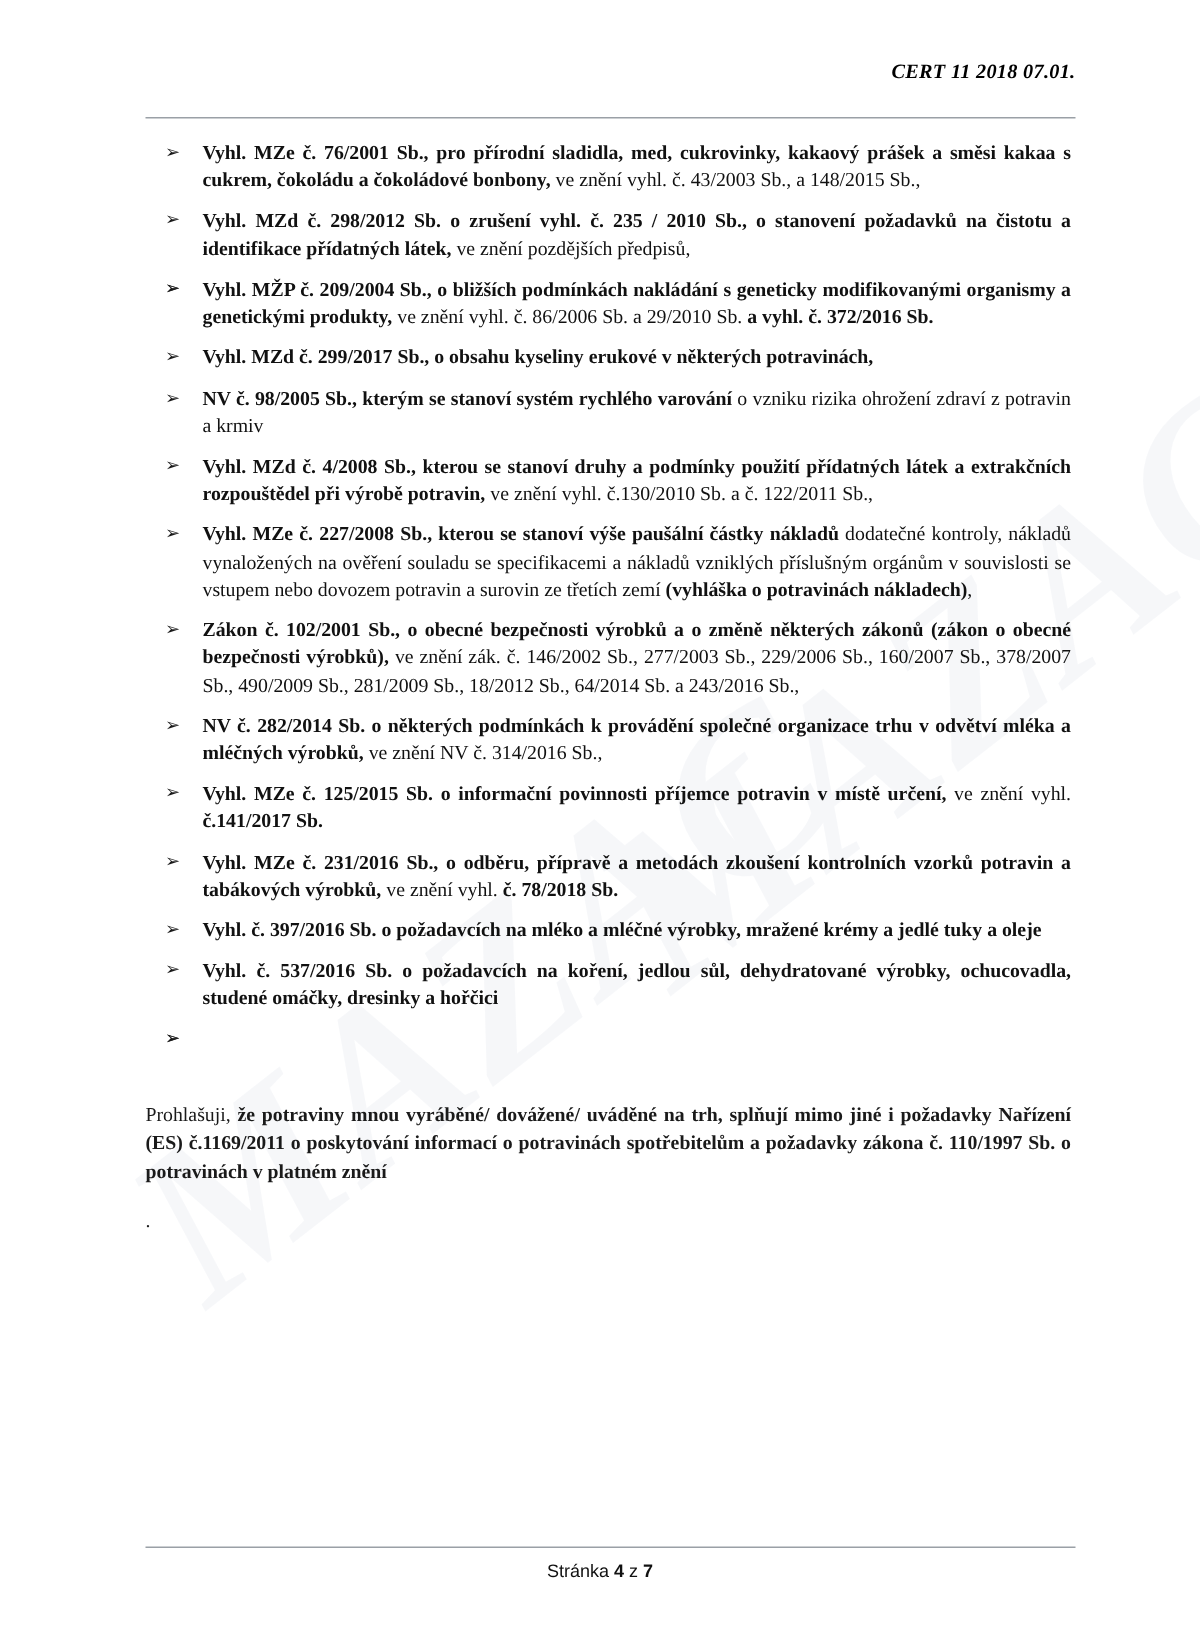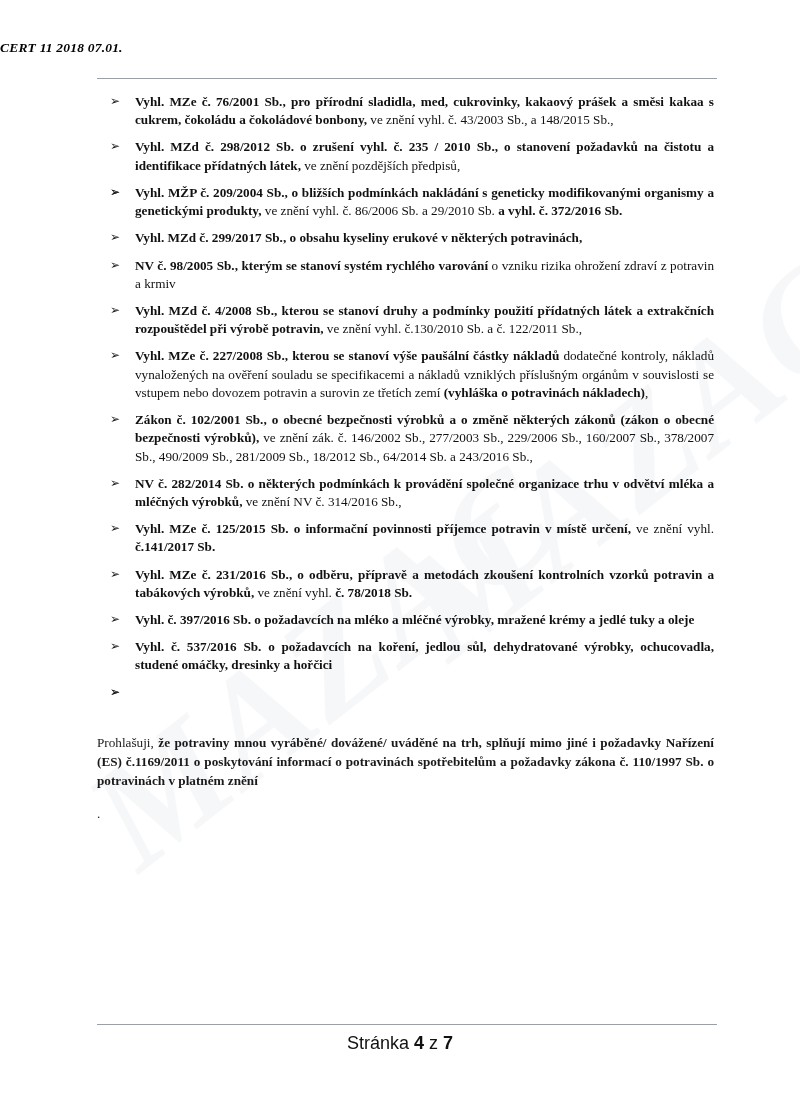--- a/index.html
+++ b/index.html
@@ -45,20 +45,21 @@
     letter-spacing: 4px;
   }
   .wm1 { left: -10px; top: 330px; font-size: 120px; }
   .wm2 { left: 300px; top: 120px; font-size: 120px; }
 
   .content {
     position: relative;
     z-index: 2;
   }
   .header-code {
+    text-align: right;
     font-size: 13.5px;
     font-style: italic;
     font-weight: bold;
     color: #000;
     padding-right: 83px;
     padding-top: 40px;
     letter-spacing: 0.2px;
   }
   .rule {
     border: 0;
@@ -116,21 +117,21 @@
     text-align: center;
     z-index: 2;
   }
   .footer-rule {
     border: 0;
     border-top: 1px solid #9aa0a6;
     margin: 0 83px 8px 97px;
   }
   .footer-text {
     font-family: "Liberation Sans", sans-serif;
-    font-size: 18px;
+    font-size: 12px;
     color: #111;
   }
   .footer-text .pg { font-weight: bold; }
 </style>
 </head>
 <body>
 
 <div class="page">
 
   <div class="watermark">

